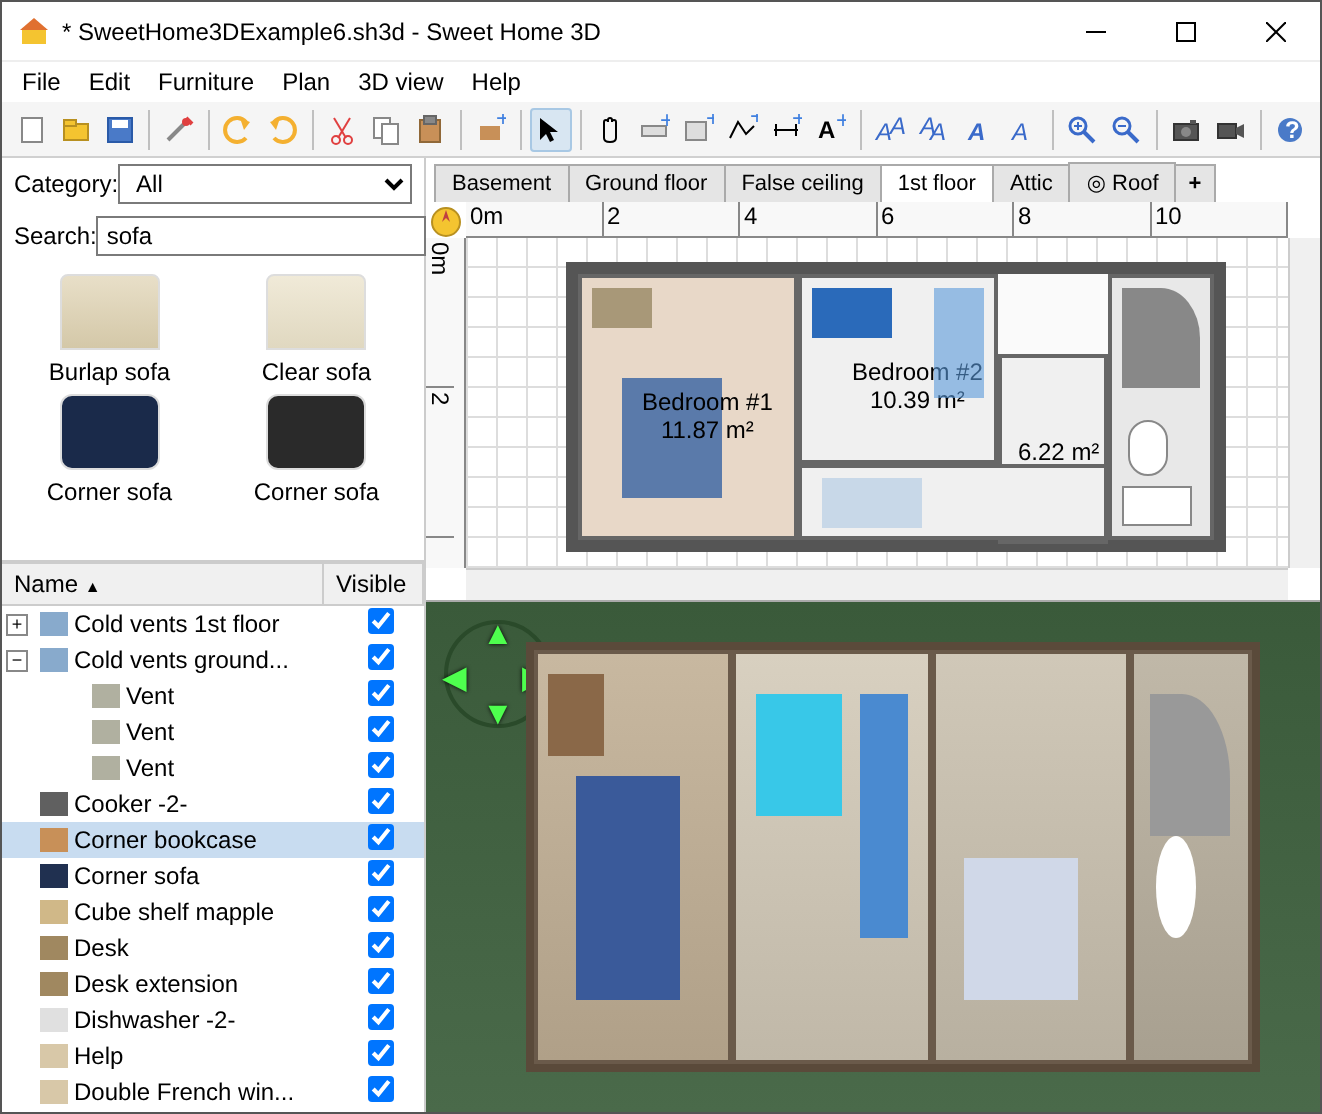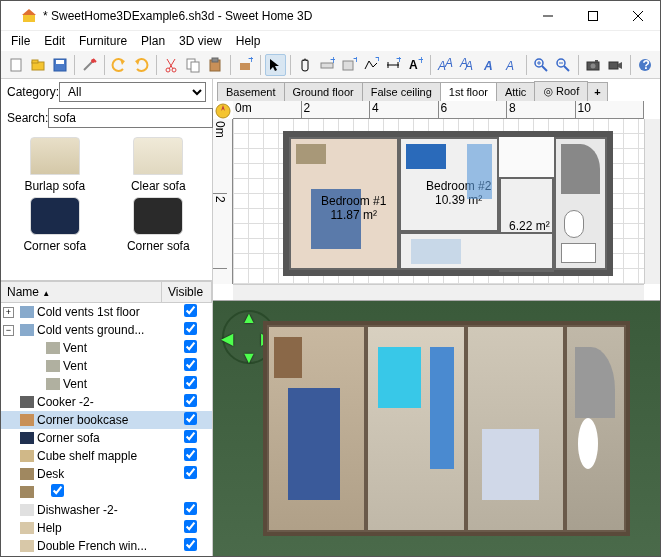--- a/index.html
+++ b/index.html
@@ -1,17 +1,17 @@
 <!DOCTYPE html>
 <html><head>
 <meta charset="utf-8">
 <style>
 * { margin: 0; padding: 0; box-sizing: border-box; font-family: "Segoe UI", Tahoma, sans-serif; font-size: 12px; }
 body { background: #fff; width: 661px; height: 557px; overflow: hidden; border: 1px solid #555; display: flex; flex-direction: column; }
-.titlebar { height: 30px; background: #fff; display: flex; align-items: center; padding: 0 0 0 20px; border-bottom: 1px solid #eee; }
+.titlebar { height: 30px; background: #fff; display: flex; align-items: center; padding: 0 0 0 8px; border-bottom: 1px solid #eee; }
 .titlebar .ico { width: 16px; height: 16px; margin-right: 6px; display: inline-flex; align-items: center; justify-content: center; }
 .titlebar .title { flex: 1; color: #000; }
 .winbtn { width: 45px; height: 30px; display: flex; align-items: center; justify-content: center; }
 .menubar { height: 20px; display: flex; align-items: center; padding: 0 4px; gap: 2px; }
 .menubar span { padding: 2px 6px; cursor: default; }
 .toolbar { height: 28px; display: flex; align-items: center; padding: 2px 4px; gap: 1px; border-bottom: 1px solid #d0d0d0; background: #f5f5f5; }
 .tbtn { width: 22px; height: 22px; display: flex; align-items: center; justify-content: center; border: 1px solid transparent; border-radius: 2px; }
 .tsep { width: 1px; height: 20px; background: #c0c0c0; margin: 0 3px; }
 .main { flex: 1; display: flex; overflow: hidden; }
 .leftpanel { width: 212px; display: flex; flex-direction: column; border-right: 1px solid #ccc; }
@@ -399,20 +399,21 @@
             <span class="ficon" style="background: rgb(160, 136, 96);"></span>
           </span>
           <span class="flabel">Desk</span>
           <span class="fchk"><input type="checkbox" checked="" style=""></span>
         </div>
         <div class="furnrow">
           <span class="tree">
             <span class="expbox" style="visibility: hidden;"></span>
             <span class="ficon" style="background: rgb(160, 136, 96);"></span>
           </span>
+          <span class="flabel">Desk extension</span>
           <span class="fchk"><input type="checkbox" checked="" style=""></span>
         </div>
         <div class="furnrow">
           <span class="tree">
             <span class="expbox" style="visibility: hidden;"></span>
             <span class="ficon" style="background: rgb(224, 224, 224);"></span>
           </span>
           <span class="flabel">Dishwasher -2-</span>
           <span class="fchk"><input type="checkbox" checked="" style=""></span>
         </div>

